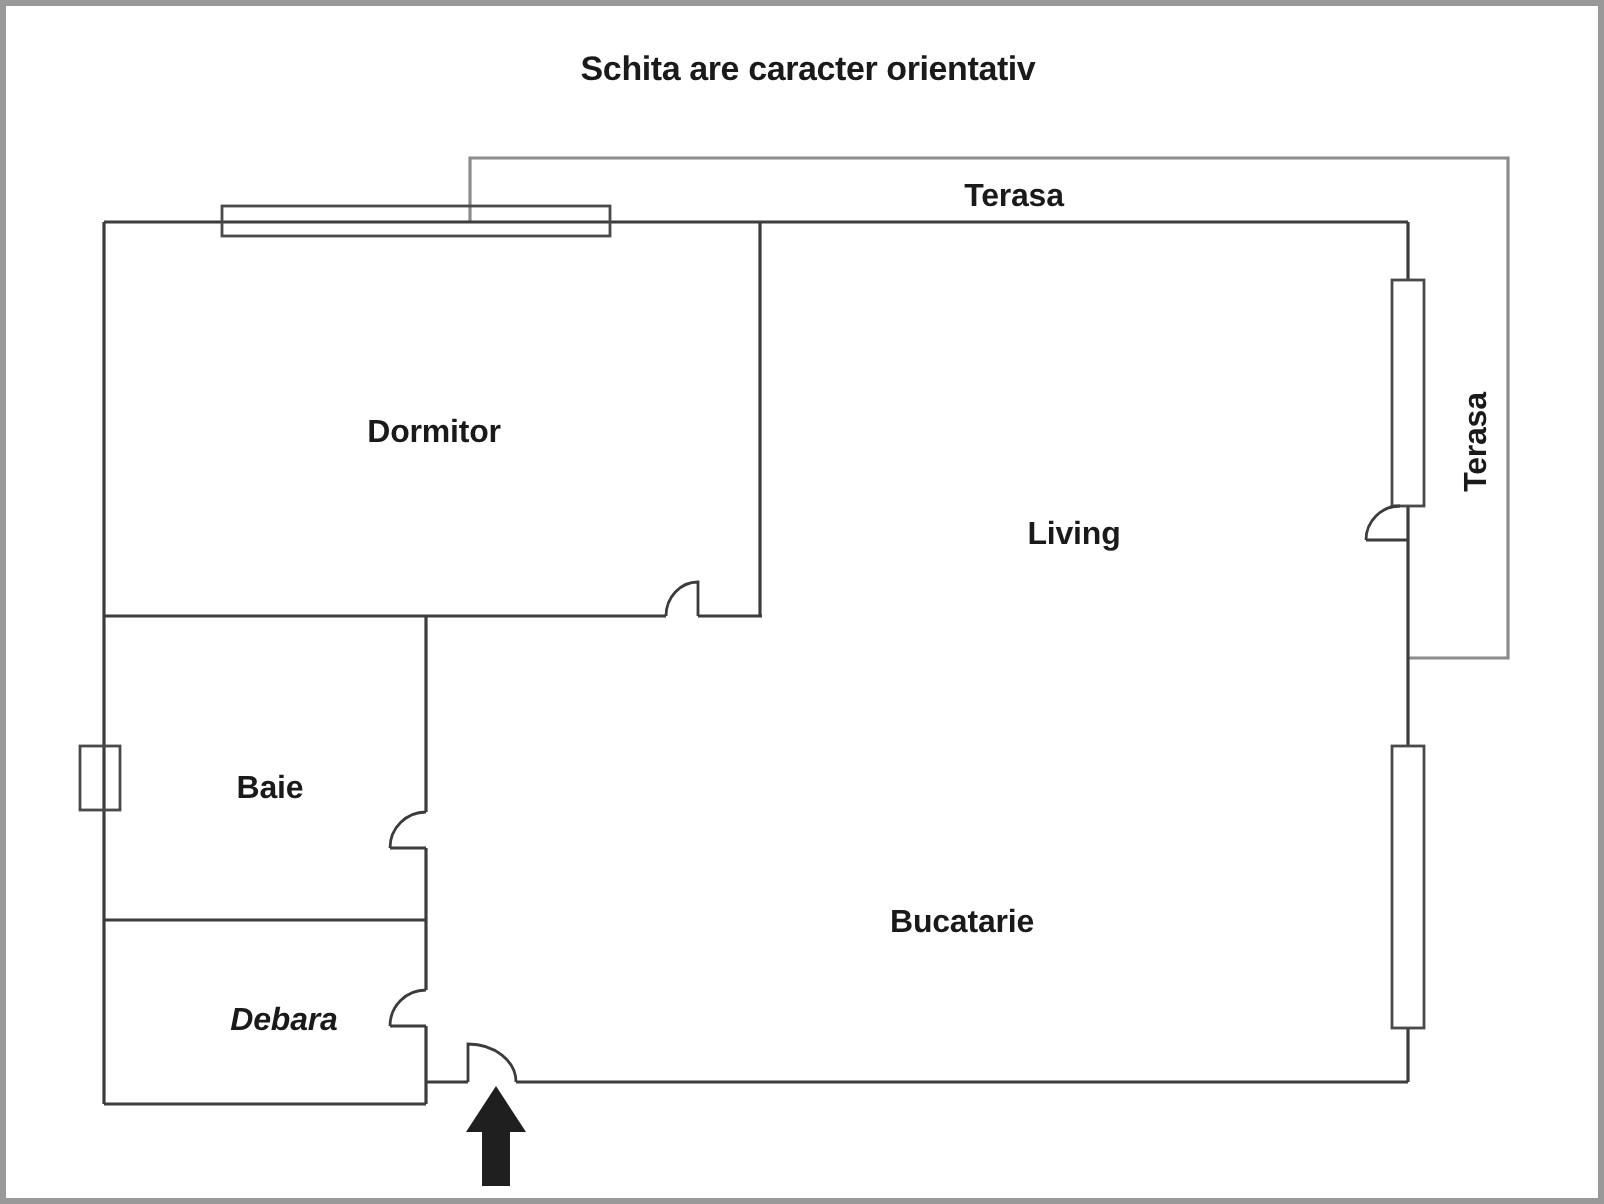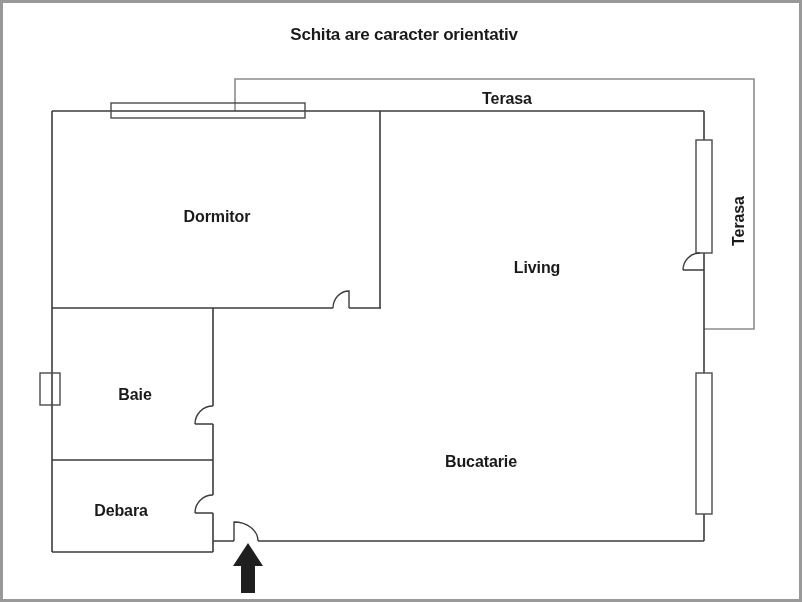--- a/index.html
+++ b/index.html
@@ -63,17 +63,17 @@
   <div class="lbl" style="left:504px;top:96px;">Terasa</div>
 
   <div class="lbl vertical" style="left:736px;top:218px;">Terasa</div>
 
   <div class="lbl" style="left:214px;top:214px;text-align:center;">Dormitor</div>
 
   <div class="lbl" style="left:534px;top:265px;">Living</div>
 
   <div class="lbl" style="left:132px;top:392px;">Baie</div>
 
-  <div class="lbl" style="left:118px;top:508px;">Debara</div>
+  <div class="lbl" style="left:139px;top:508px;font-style:italic;">Debara</div>
 
   <div class="lbl" style="left:478px;top:459px;text-align:right;">Bucatarie</div>
 
 </div>
 
 </body></html>

